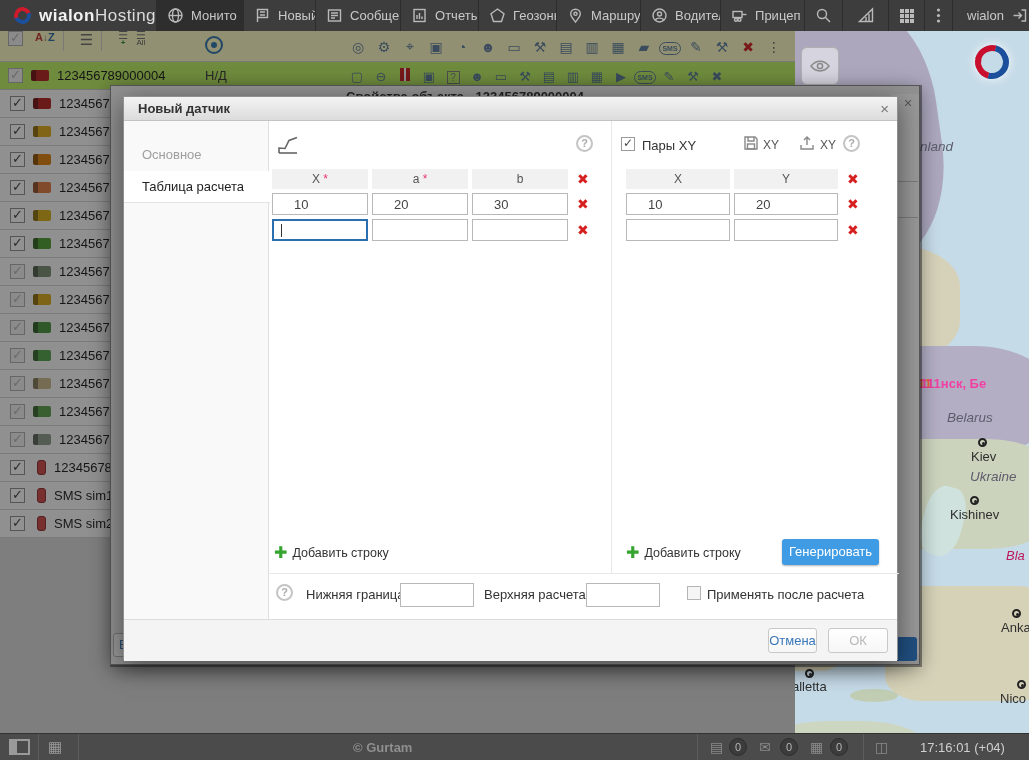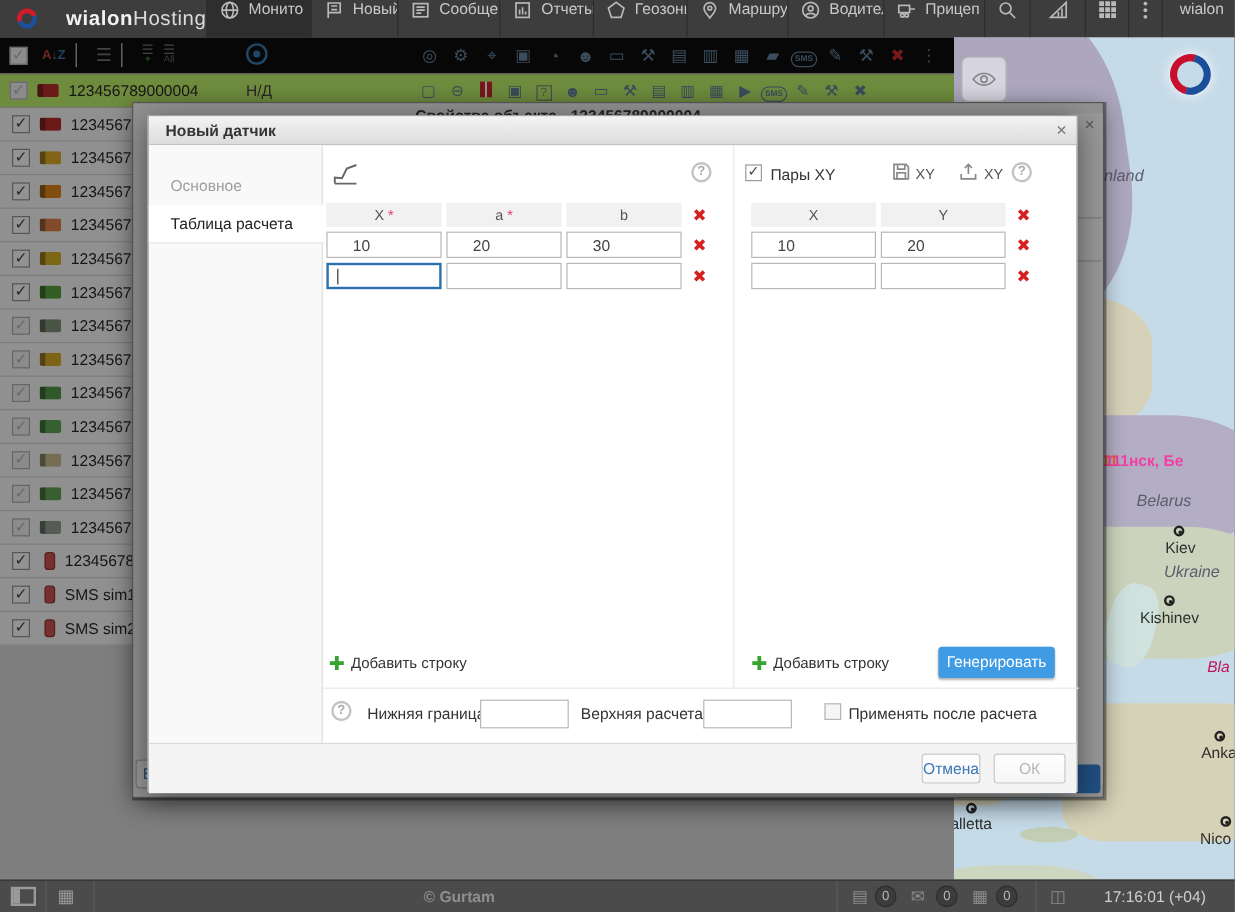--- a/index.html
+++ b/index.html
@@ -2,35 +2,35 @@
 <html><head>
 <meta charset="utf-8">
 <style>
   *{margin:0;padding:0;box-sizing:border-box}
   html,body{background:#222}
   body{font-family:"Liberation Sans","DejaVu Sans",sans-serif}
   #screen{position:relative;width:1029px;height:760px;overflow:hidden;background:#8a8a8a}
 
   
   #nav{position:absolute;top:0;left:0;width:1029px;height:31px;background:#3d3d3d;display:flex;z-index:30}
-  .logo{display:flex;align-items:center;gap:24px;width:176px;padding-left:14px}
+  .logo{display:flex;align-items:center;gap:8px;width:176px;padding-left:14px}
   .logo-mark{width:17px;height:17px;border-radius:50%;border:4px solid;border-color:#cf1b2b #1c4f9c #1c4f9c #cf1b2b;transform:rotate(25deg)}
   .logo-a{color:#f2f2f2;font-size:17px;font-weight:bold;letter-spacing:.5px}
   .logo-b{color:#dcdcdc;font-size:17px;letter-spacing:.5px}
-  .nav-item{display:flex;align-items:flex-start;gap:7px;padding:0 10px;border-left:1px solid #2d2d2d;color:#c9c9c9;font-size:13px;white-space:nowrap;overflow:hidden;flex:none}
+  .nav-item{display:flex;align-items:center;gap:7px;padding:0 10px;border-left:1px solid #2d2d2d;color:#c9c9c9;font-size:13px;white-space:nowrap;overflow:hidden;flex:none}
   .nav-item.active{background:#2e2e2e}
   .nav-item svg{flex:none}
   .nico{stroke:#b9b9b9;fill:none;stroke-width:1.4}
   .nfill{fill:#b9b9b9;stroke:none}
   .nav-sq{justify-content:center;gap:0}
   .nav-user{margin-left:auto;border-left:1px solid #2d2d2d;padding:0 14px}
 
   
   #panel{position:absolute;top:31px;left:0;width:795px;height:702px;background:#d9d9d9;overflow:hidden}
-  #ptoolbar{position:absolute;top:0;left:0;width:795px;height:31px;background:#000000;border-bottom:1px solid #cfcfcf;display:flex;align-items:center}
+  #ptoolbar{position:absolute;top:0;left:0;width:795px;height:31px;background:#fef9c3;border-bottom:1px solid #cfcfcf;display:flex;align-items:flex-start}
   .cb{position:relative;width:15px;height:15px;background:#fdfdfd;border:1px solid #8f8f8f;flex:none}
   .cb.checked:after{content:"✓";position:absolute;left:1px;top:-2px;font-size:13px;color:#3f3f3f;font-weight:bold}
   .cb.muted{border-color:#adadad;background:#f0f0f0}
   .cb.muted:after{content:"✓";position:absolute;left:1px;top:-2px;font-size:13px;color:#b3b3b3;font-weight:bold}
   .az{font-size:11px;font-weight:bold;margin-left:12px}
   .az .a{color:#c2372f}.az .ar{color:#777;font-size:10px}.az .z{color:#2d6da3}
   .tsep{width:1px;height:20px;background:#d0d0d0;margin:0 8px}
   .tglyph{color:#6f6f6f;font-size:15px;margin-left:8px}
   .stack{display:flex;flex-direction:column;align-items:center;line-height:8px;margin-left:8px;color:#6f6f6f;font-size:11px}
   .stack .sub{font-size:8px;color:#5f5f5f}

